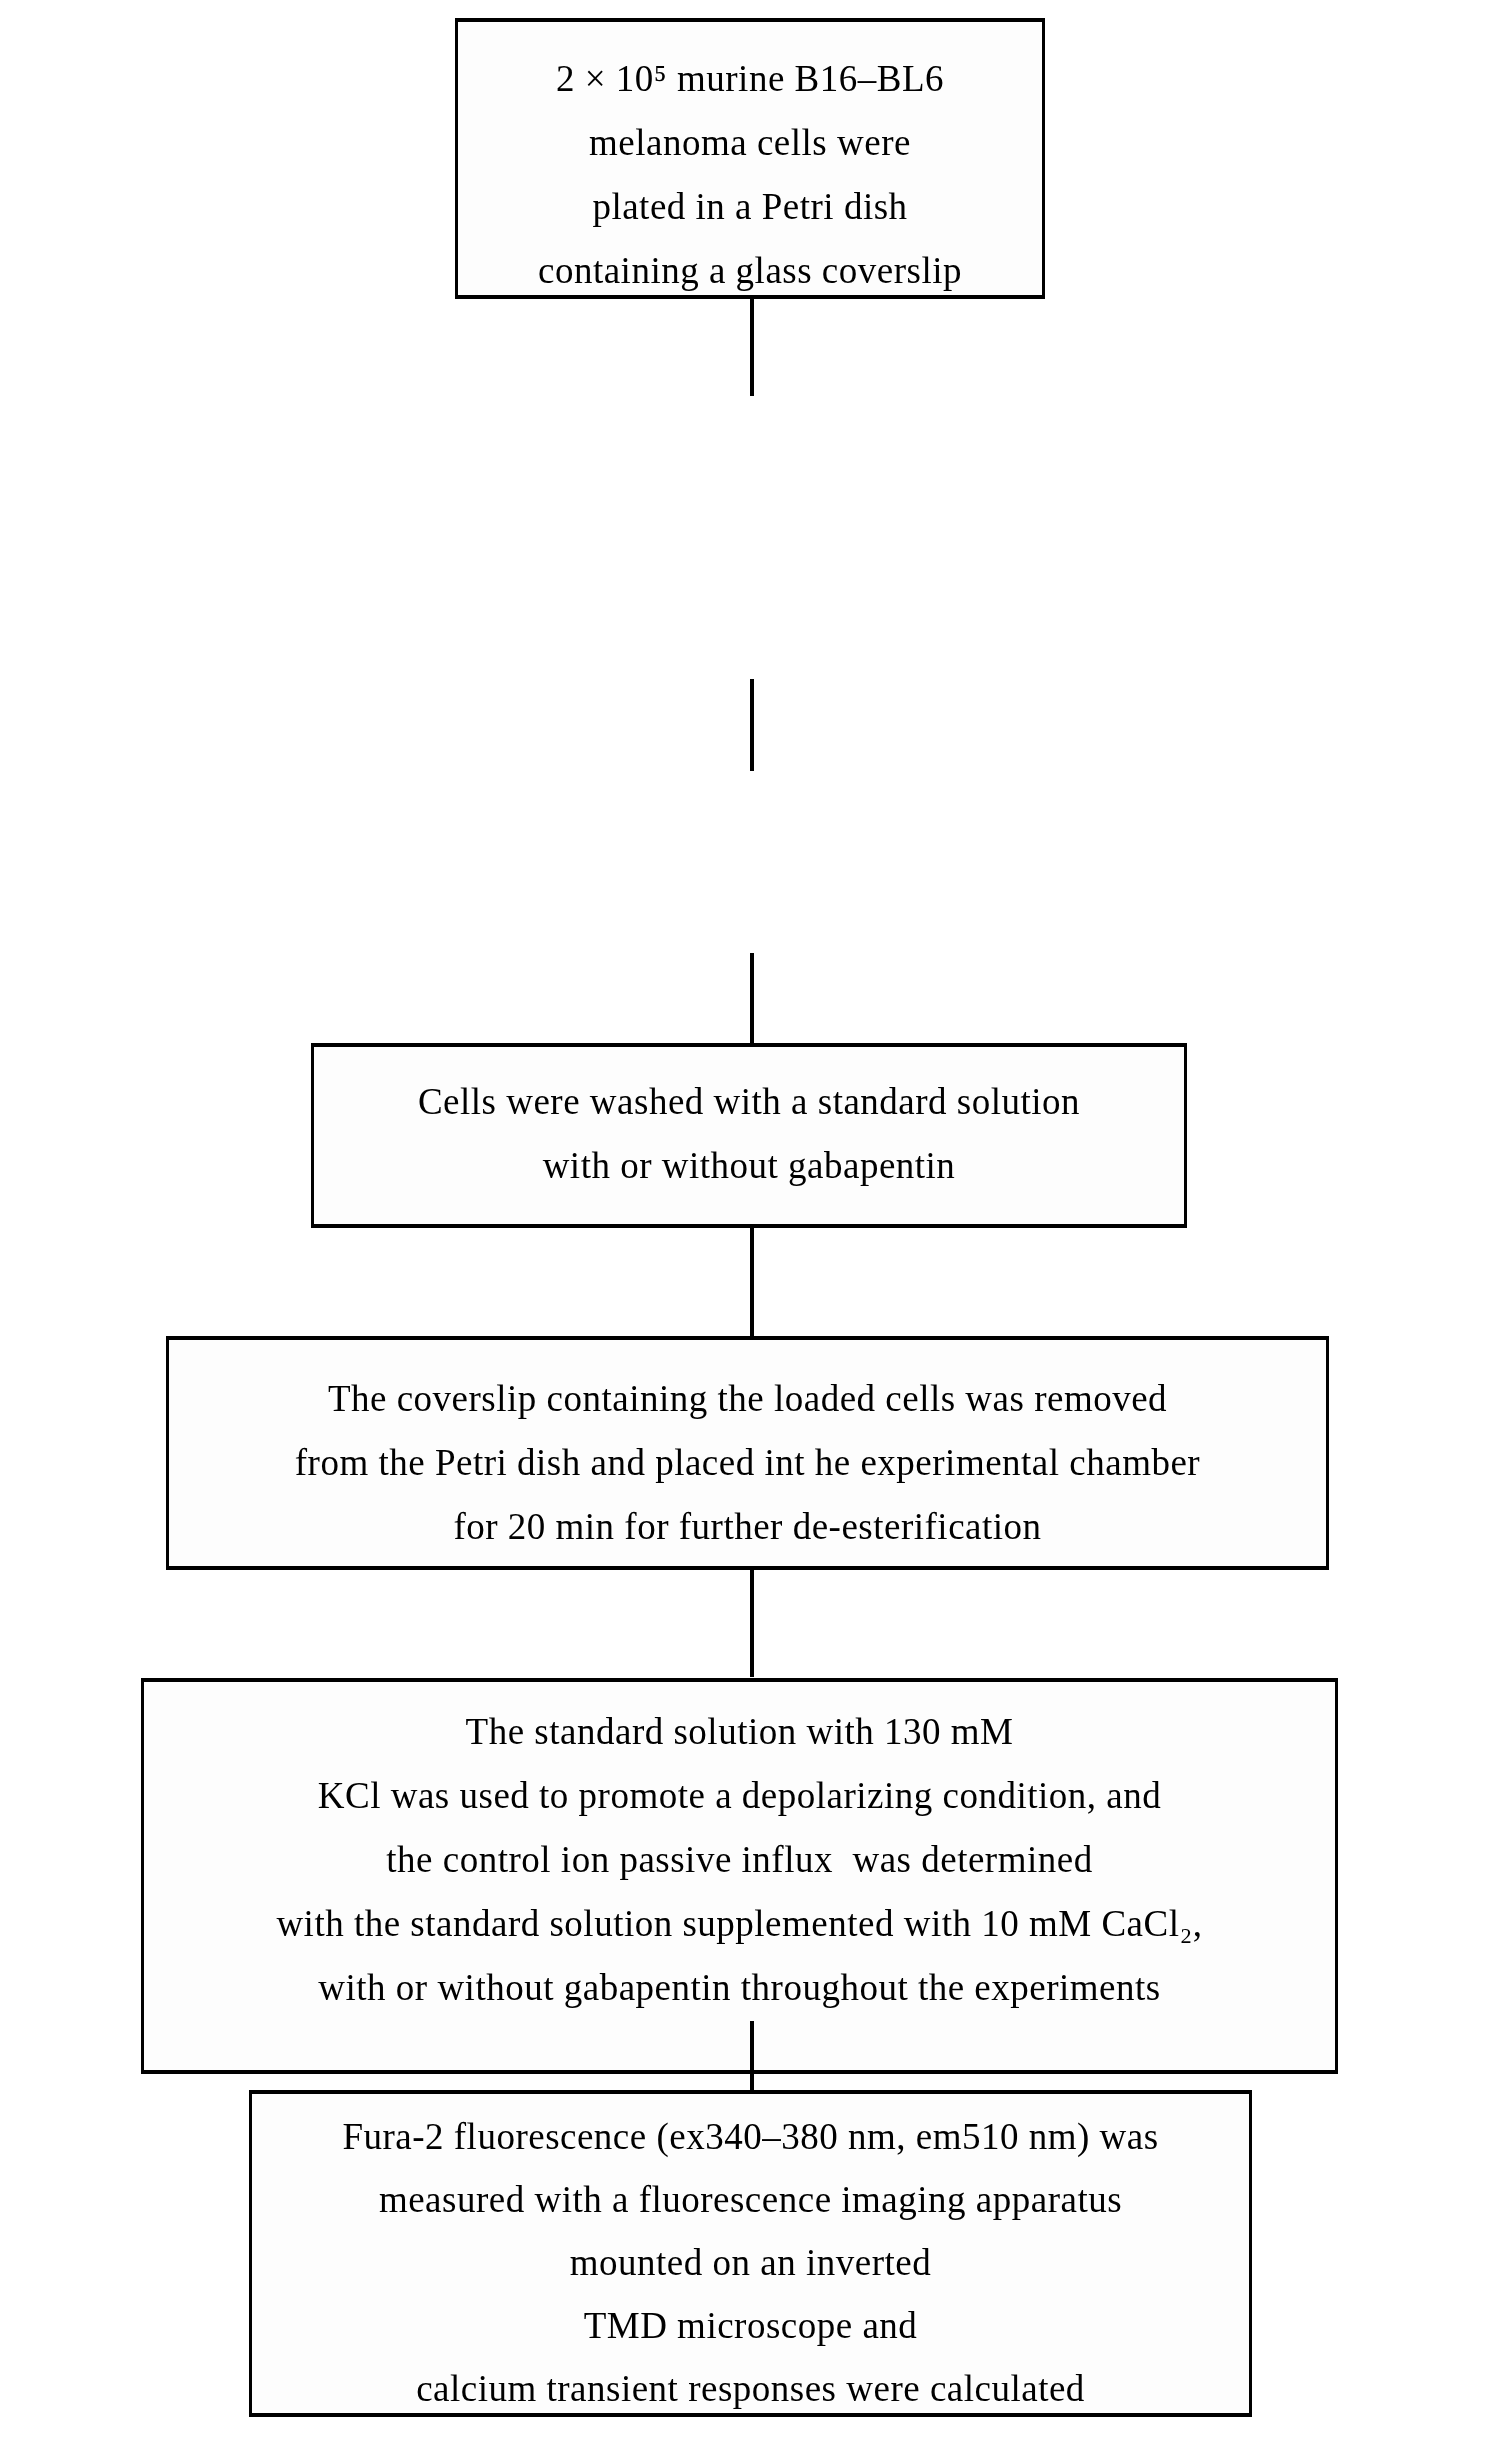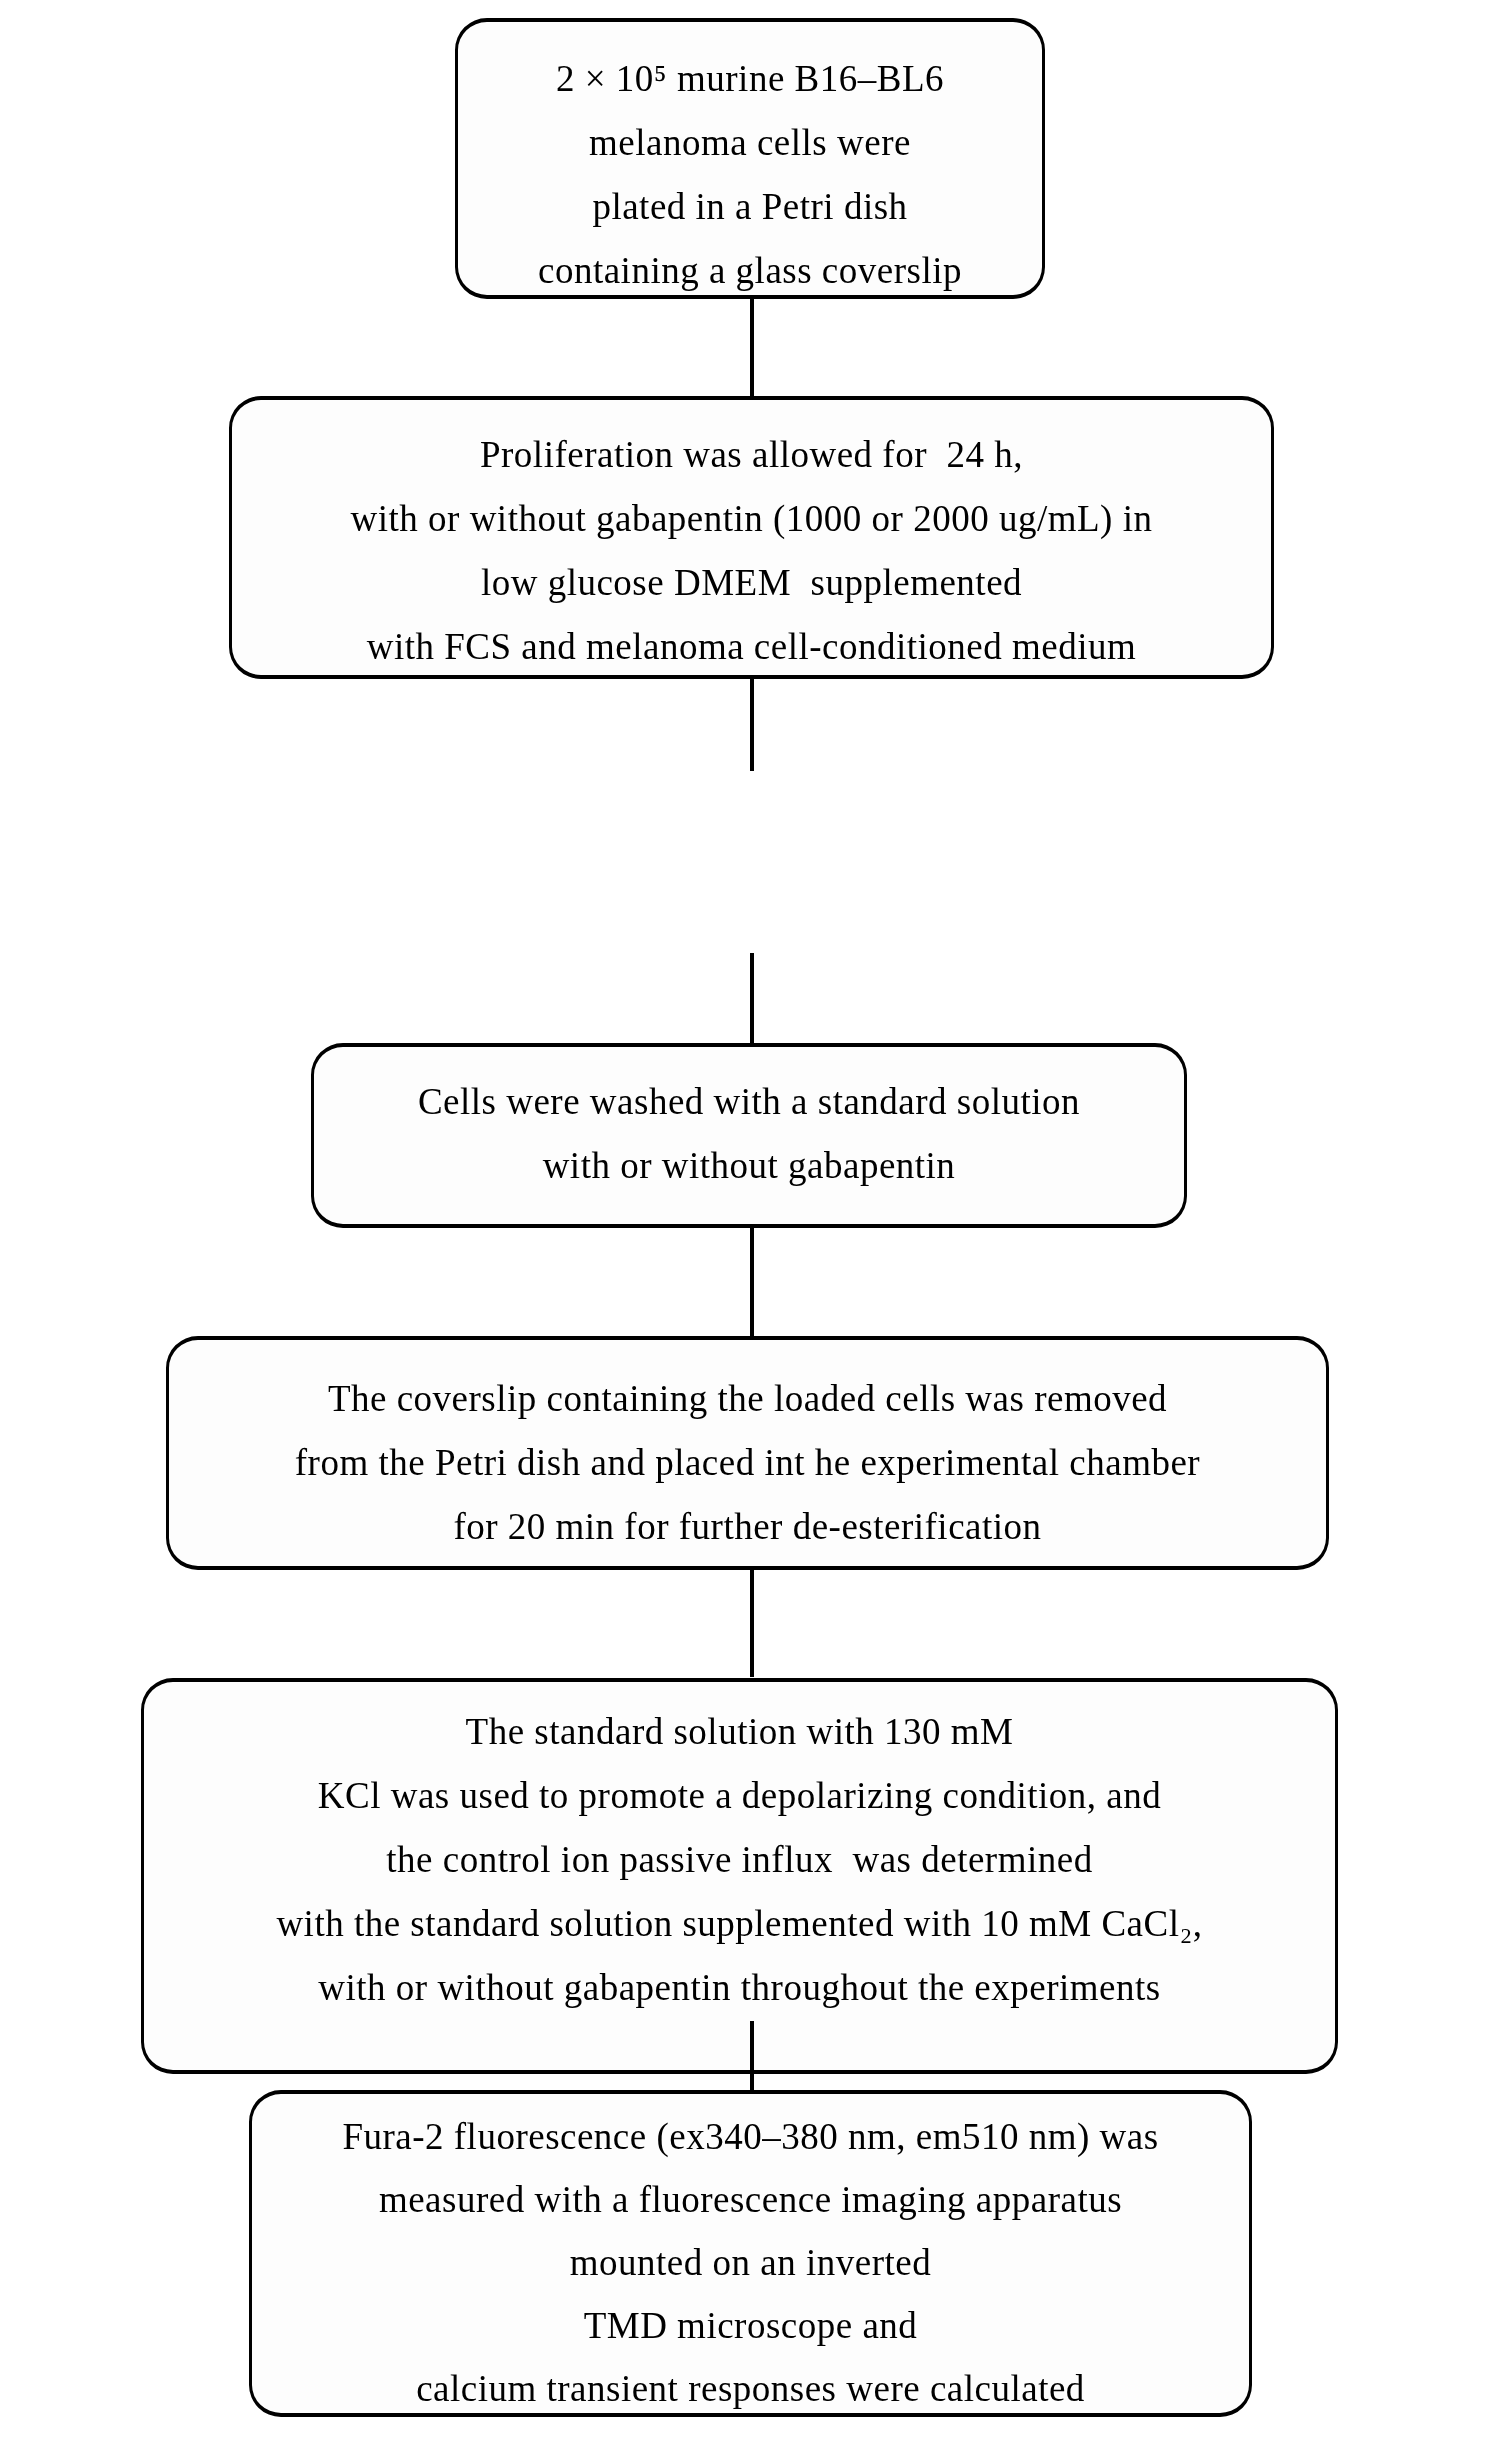--- a/index.html
+++ b/index.html
@@ -16,21 +16,20 @@
     color: #000000;
     overflow: hidden;
   }
   .box {
     position: absolute;
     box-sizing: border-box;
     border-style: solid;
     border-color: #000000;
     border-width: 4.1px 3.6px;
     background: #fdfdfd;
-    border-radius: 32px;
   }
   .box-text {
     margin: 0;
     padding: 0 13px;
     text-align: center;
     font-size: 37px;
     line-height: 64px;
     letter-spacing: 0.5px;
     white-space: pre-line;
     color: #000000;
@@ -67,26 +66,20 @@
 
   <section class="box" id="b1">
     <p class="box-text">2 × 10⁵ murine B16–BL6
 melanoma cells were
 plated in a Petri dish
 containing a glass coverslip</p>
   </section>
 
   <div class="connector" id="c1"></div>
 
-  <section class="box" id="b2">
-    <p class="box-text">Proliferation was allowed for &nbsp;24 h,
-with or without gabapentin (1000 or 2000 ug/mL) in
-low glucose DMEM &nbsp;supplemented
-with FCS and melanoma cell-conditioned medium</p>
-  </section>
 
   <div class="connector" id="c2"></div>
 
 
   <div class="connector" id="c3"></div>
 
   <section class="box" id="b4">
     <p class="box-text">Cells were washed with a standard solution
 with or without gabapentin</p>
   </section>

